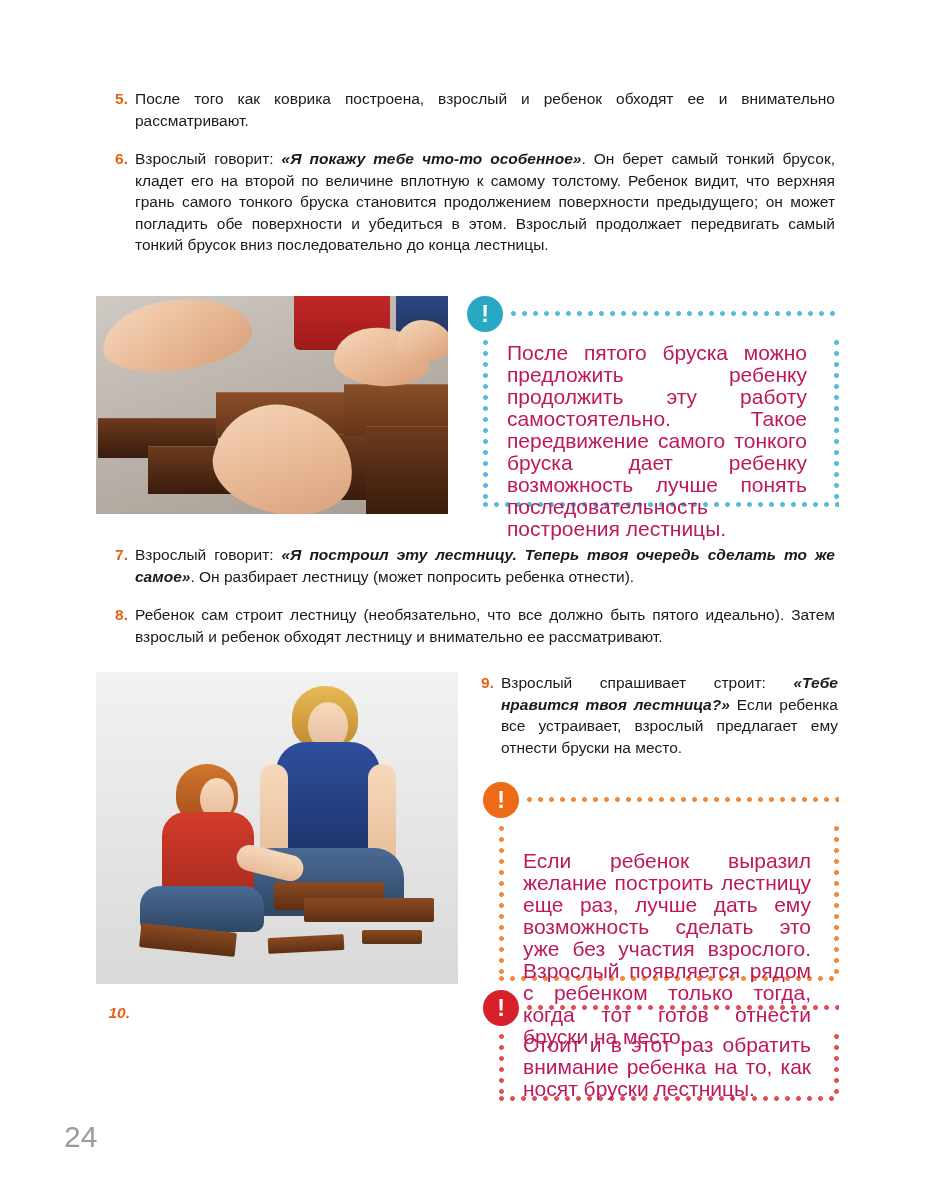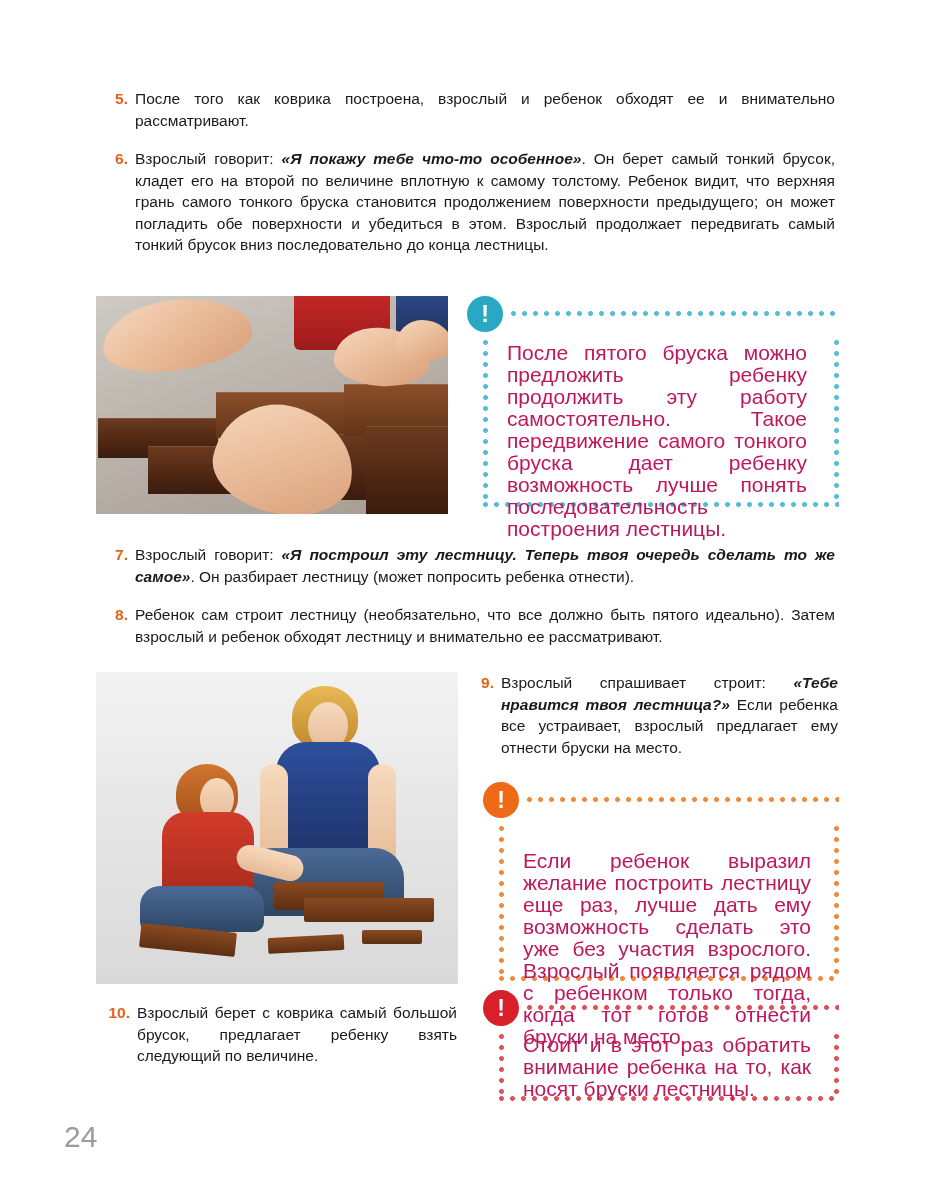--- a/index.html
+++ b/index.html
@@ -253,20 +253,19 @@
 
   <div class="callout" style="left:483px; top:990px; width:356px; height:118px;">
     <div class="badge red">!</div>
     <div class="dot-row red-dots" style="left:44px; top:15px; width:312px;"></div>
     <div class="dot-col red-dots" style="left:16px; top:44px; height:66px;"></div>
     <div class="dot-row red-dots" style="left:16px; top:106px; width:340px;"></div>
     <div class="dot-col red-dots" style="left:351px; top:44px; height:66px;"></div>
     <div class="callout-text" style="left:40px; top:44px; width:288px;">Стоит и в этот раз обратить внимание ребенка на то, как носят бруски лестницы.</div>
   </div>
 
-  <div class="item" style="left:96px; top:1002px; width:362px;">
+  <div class="item" style="left:96px; top:1002px; width:362px;font-style:italic;">
     <div class="item-num" style="width:34px;">10.</div>
-    <div class="item-body" style="width:320px;">Взрослый берет с коврика самый большой брусок, предлагает ребенку взять следующий по величине.</div>
   </div>
 
   <div id="page-number">24</div>
 
 </div>
 
 </body></html>

